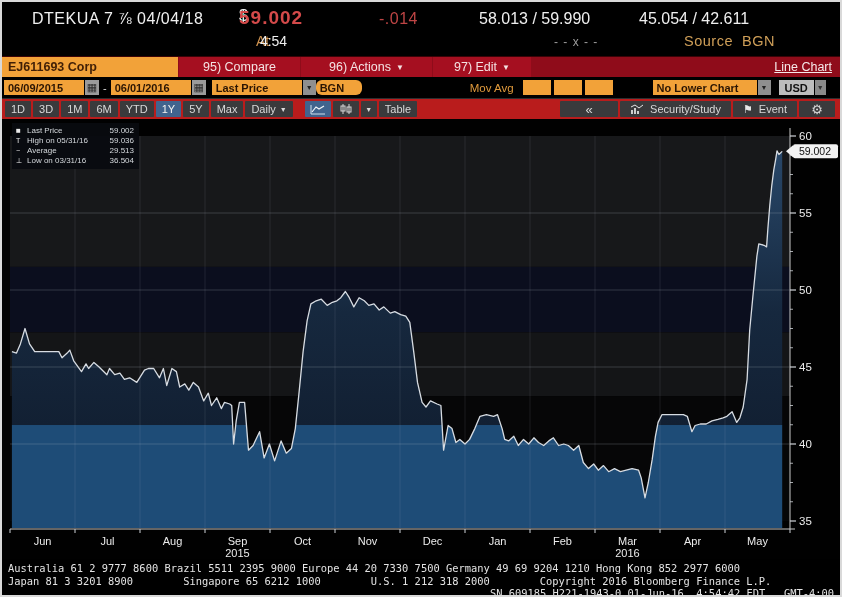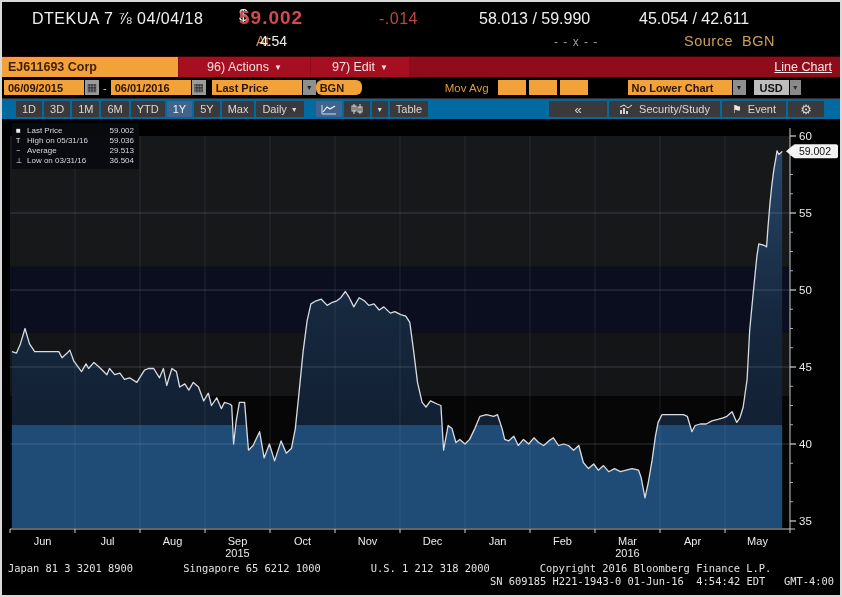--- a/index.html
+++ b/index.html
@@ -34,28 +34,28 @@
   .menu-right{margin-left:auto;color:#f6eaea;font-size:12.5px;display:flex;align-items:center;padding-right:8px;text-decoration:underline;}
   
   .controls{display:flex;align-items:center;height:19px;background:#000;padding:1px 2px 1px 2px;}
   .obox{background:#f2a239;color:#2b1503;font-size:11px;font-weight:bold;height:15px;
     display:flex;align-items:center;padding:0 4px;box-sizing:border-box;}
   .cal-btn{width:14px;height:15px;background:#9b9b9b;color:#2e2e2e;font-size:11px;line-height:15px;
     text-align:center;margin-left:1px;}
   .dash{color:#d8d8d8;font-size:11px;margin:0 4px;}
   .drop-btn{width:13px;height:15px;background:#8f8f8f;color:#222;font-size:7px;line-height:15px;
     text-align:center;margin-left:1px;}
-  .movavg{color:#e09a3c;font-size:11.5px;margin:0 6px 0 83px;}
+  .movavg{color:#e09a3c;font-size:11.5px;margin:0 6px 0 108px;}
   .ma-box{width:28px;height:15px;background:#f2a239;margin-left:3px;}
   .usd-box{background:#bdbdbd;color:#111;font-size:11px;font-weight:bold;height:15px;
     display:flex;align-items:center;padding:0 6px;margin-left:8px;}
   .usd-drop{width:11px;height:15px;background:#8a8a8a;color:#333;font-size:7px;line-height:15px;text-align:center;margin-left:1px;}
   .w80{width:80px;} .w90{width:90px;} .w46{width:46px;} .w104{width:104px;}
   
-  .toolbar{display:flex;align-items:center;height:20px;background:#0369a1;padding:0 14px;border-top:1px solid #2e2e30;}
+  .toolbar{display:flex;align-items:center;height:20px;background:#b91c1c;padding:0 3px;border-top:1px solid #2e2e30;}
   .tbtn{background:#3a3a3c;color:#d9d9d9;font-size:11px;height:16px;display:flex;align-items:center;
     justify-content:center;padding:0 6px;margin-right:2px;border-radius:1px;cursor:default;}
   .tbtn.sel{background:#41648e;color:#f2f2f2;}
   .tbtn .tb-caret{font-size:7px;margin-left:4px;}
   .tb-gap{width:10px;} .tb-right{margin-left:auto;display:flex;align-items:center;}
   .icon-btn{width:26px;padding:0;}
   .tb-wide{width:46px;font-size:13px;}
   .tb-ss{padding:0 10px;text-align:right;} .tb-ev{padding:0 10px;}
   .tb-flag{font-size:11px;margin-right:6px;color:#e8e8e8;}
   .tb-gear{font-size:13px;color:#d5d5d5;width:24px;}
@@ -87,20 +87,23 @@
     <span class="px-chg">-.014</span>
     <span class="px-bidask">58.013 / 59.990</span>
     <span class="px-yields">45.054 / 42.611</span>
     <span class="at-group"><span class="at-label">At</span> <span class="at-time">4:54</span></span>
     <span class="size-x">- - x - -</span>
     <span class="src-group">Source  BGN</span>
   </div>
 
   <div class="menubar">
     <div class="ticker-box">EJ611693 Corp</div>
+    <div class="menu-item mi-compare">
+        <span>95) Compare</span>
+      </div>
     <div class="menu-item mi-actions">
         <span>96) Actions</span>
         <span class="menu-caret">▼</span>
       </div>
     <div class="menu-item mi-edit">
         <span>97) Edit</span>
         <span class="menu-caret">▼</span>
       </div>
     <div class="menu-item menu-right" style="background:transparent;">Line Chart</div>
   </div>
@@ -290,17 +293,18 @@
         <text x="755.5" y="426" fill="#ececec" font-size="11px" text-anchor="middle" font-family="Liberation Sans, sans-serif">May</text>
         <text x="235.5" y="438" fill="#ececec" font-size="11px" text-anchor="middle" font-family="Liberation Sans, sans-serif">2015</text>
         <text x="625.5" y="438" fill="#ececec" font-size="11px" text-anchor="middle" font-family="Liberation Sans, sans-serif">2016</text>
         <polygon points="784,32.369199999999964 791,26.369199999999964 791,38.369199999999964" fill="#f2f2f2"></polygon>
         <rect x="791" y="25.369199999999964" width="45" height="14" fill="#f2f2f2" rx="2"></rect>
         <text x="813" y="36.369199999999964" fill="#111" font-size="10.5px" text-anchor="middle" font-family="Liberation Sans, sans-serif">59.002</text>
       </svg>
   </div>
 
   <div class="footer">
+    <div class="f-line">Australia 61 2 9777 8600 Brazil 5511 2395 9000 Europe 44 20 7330 7500 Germany 49 69 9204 1210 Hong Kong 852 2977 6000</div>
     <div class="f-line">Japan 81 3 3201 8900        Singapore 65 6212 1000        U.S. 1 212 318 2000        Copyright 2016 Bloomberg Finance L.P.</div>
     <div class="f-line f-right">SN 609185 H221-1943-0 01-Jun-16  4:54:42 EDT   GMT-4:00</div>
   </div>
 
 </div>
 
 </body></html>

